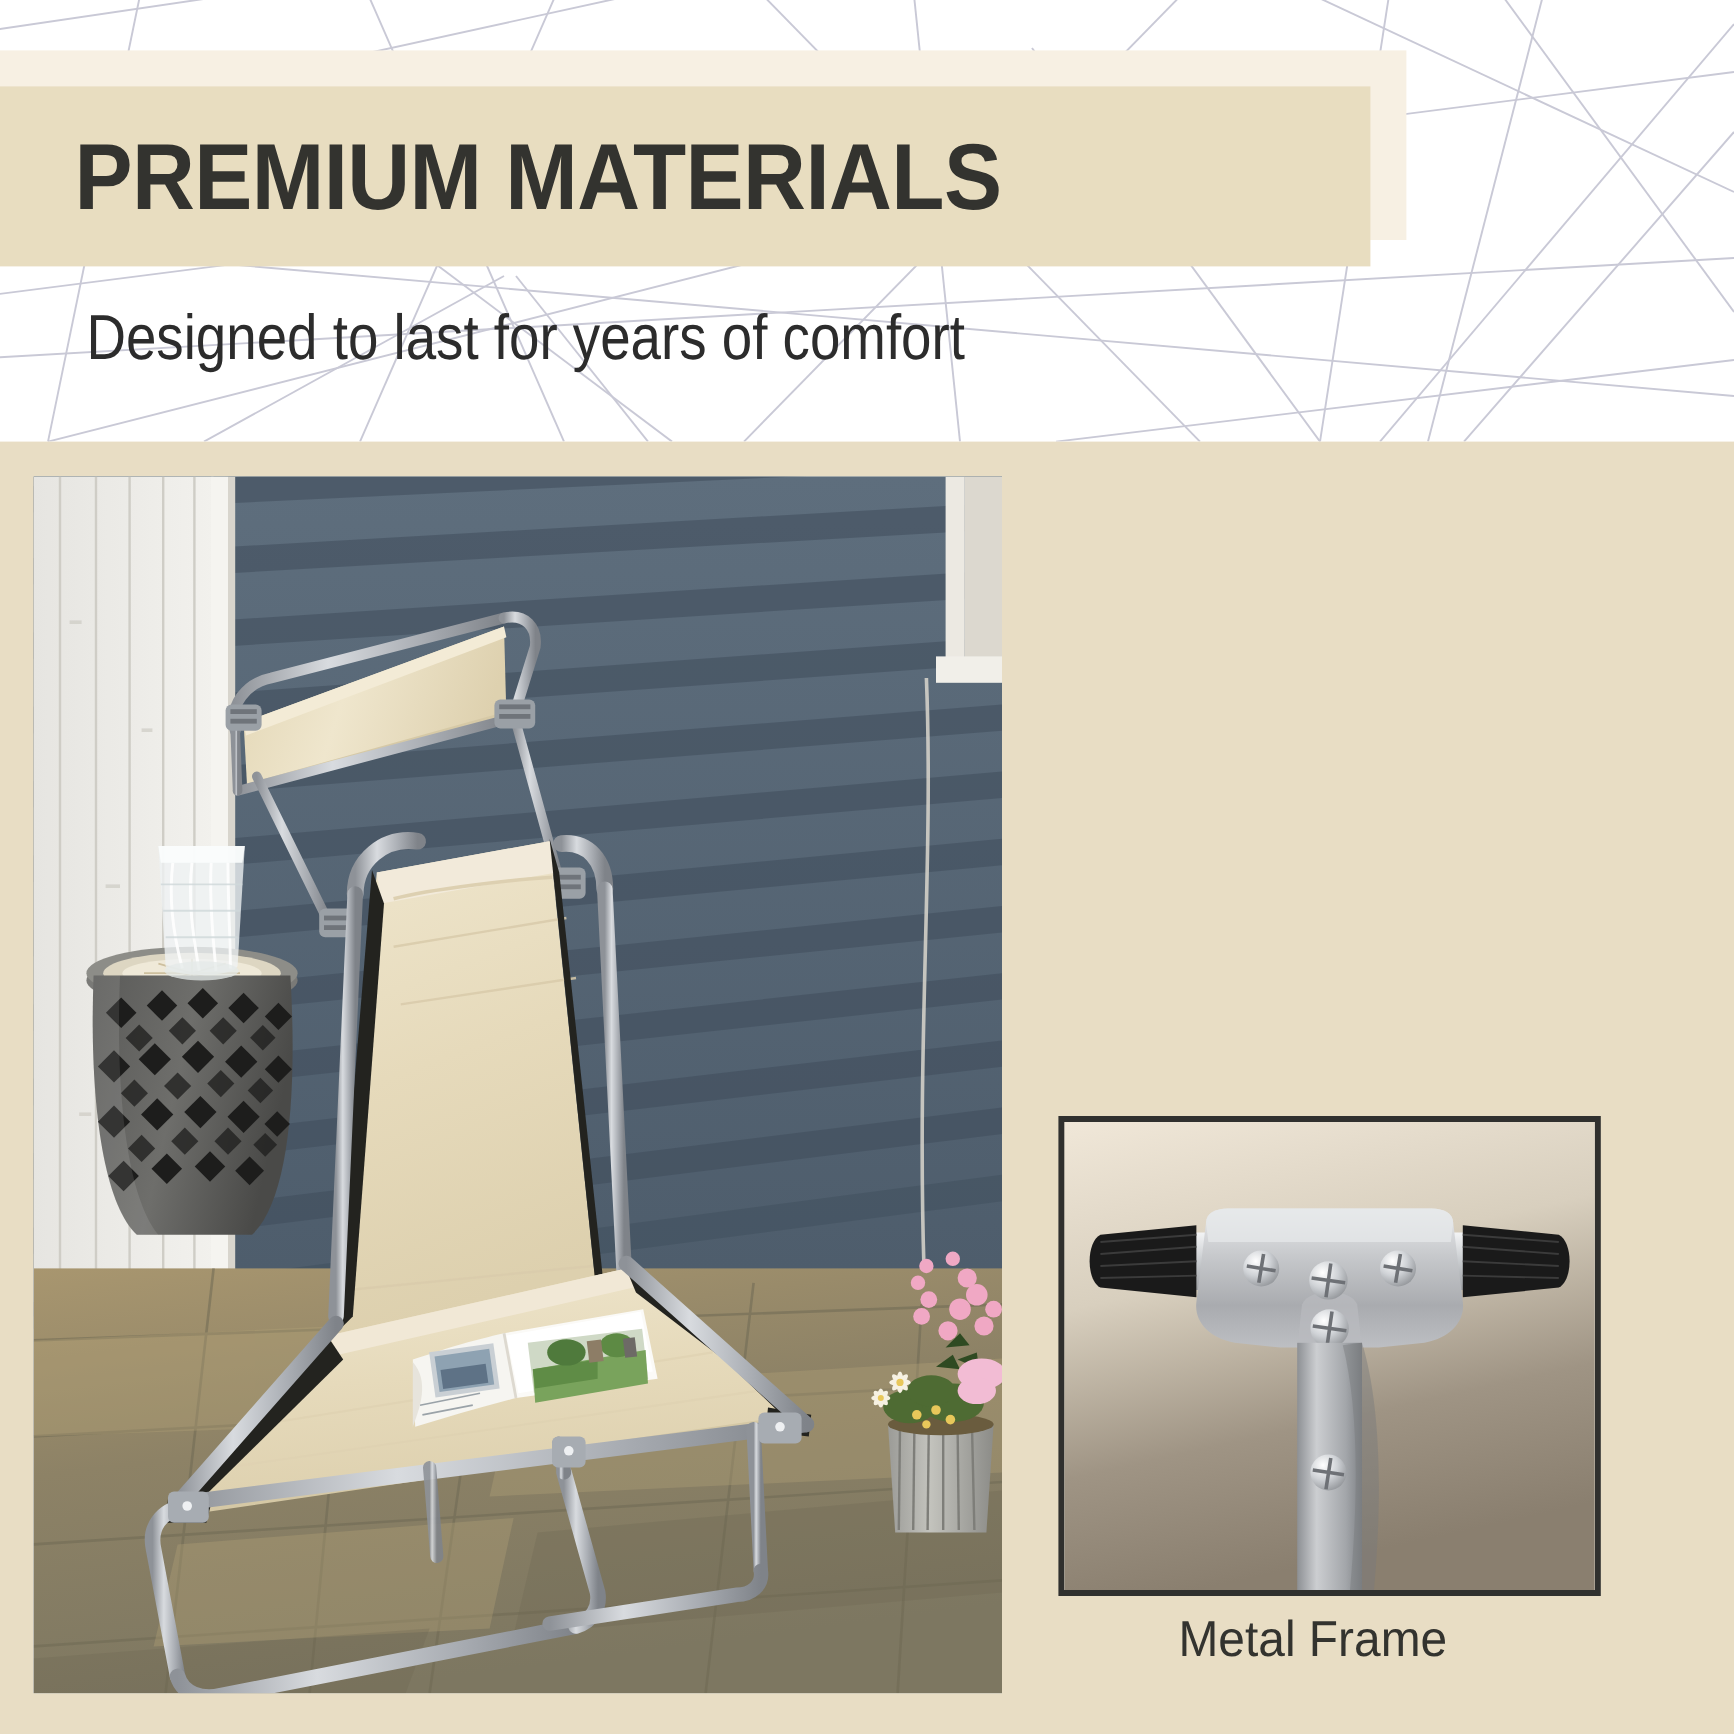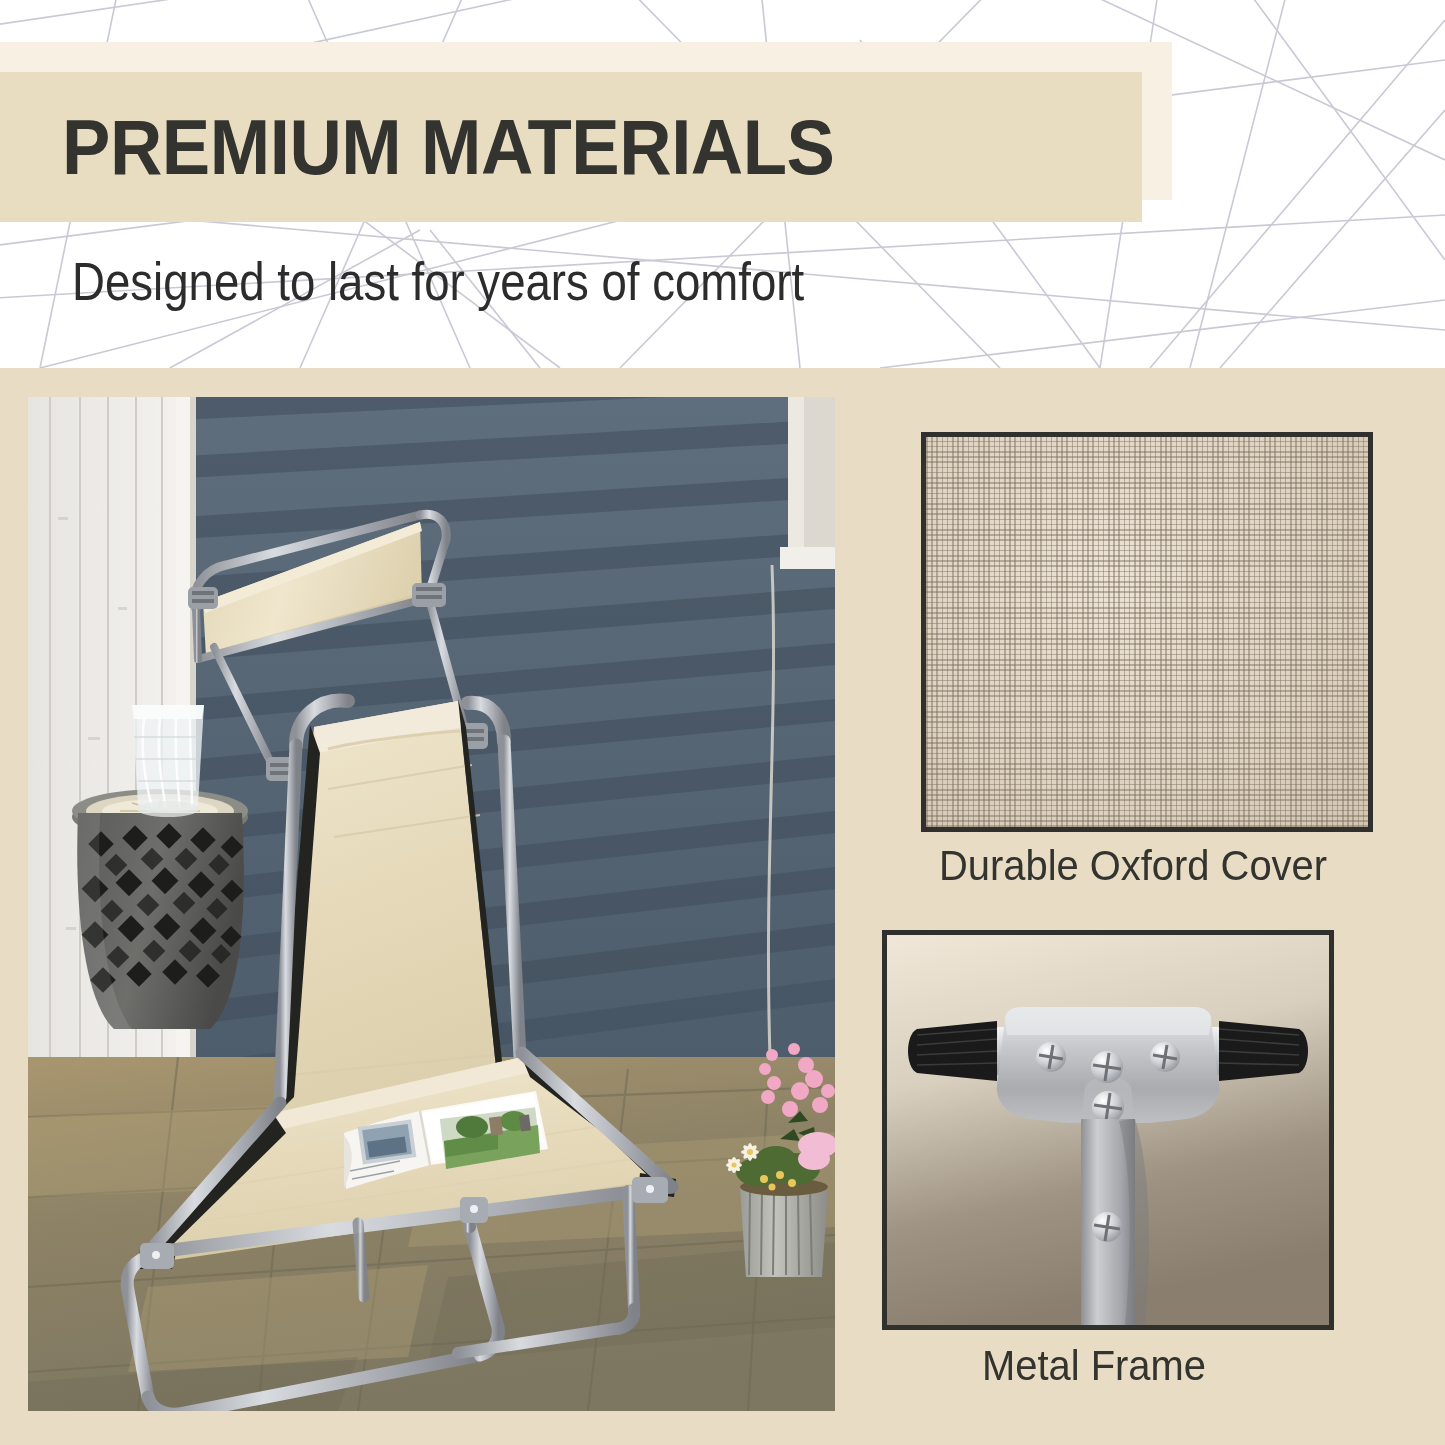--- a/index.html
+++ b/index.html
@@ -514,28 +514,20 @@
             </g>
             <path d="M392 714 L 402 768" stroke="#ddd9d0" stroke-width="2.4" fill="none"></path>
             <path d="M316 738 C 330 754, 322 776, 316 792" fill="#e7e4dc"></path>
           </g>
 
           <rect x="0" y="0" width="807" height="1014" fill="none"></rect>
         </g>
       </svg>
     </div>
 
-    <div class="panel" id="panel-oxford">
-      <div class="panel-frame">
-        <div class="weave">
-          <div class="weave-grid"></div>
-        </div>
-      </div>
-      <div class="panel-caption">Durable Oxford Cover</div>
-    </div>
 
     <div class="panel" id="panel-metal">
       <div class="panel-frame">
         <svg width="442" height="390" viewBox="0 0 442 390">
           <defs>
             <linearGradient id="bgM" x1="0" y1="0" x2="0.25" y2="1">
               <stop offset="0" stop-color="#f0e7d8"></stop>
               <stop offset="0.38" stop-color="#d8cfbe"></stop>
               <stop offset="0.72" stop-color="#9f9484"></stop>
               <stop offset="1" stop-color="#8a7f6f"></stop>

